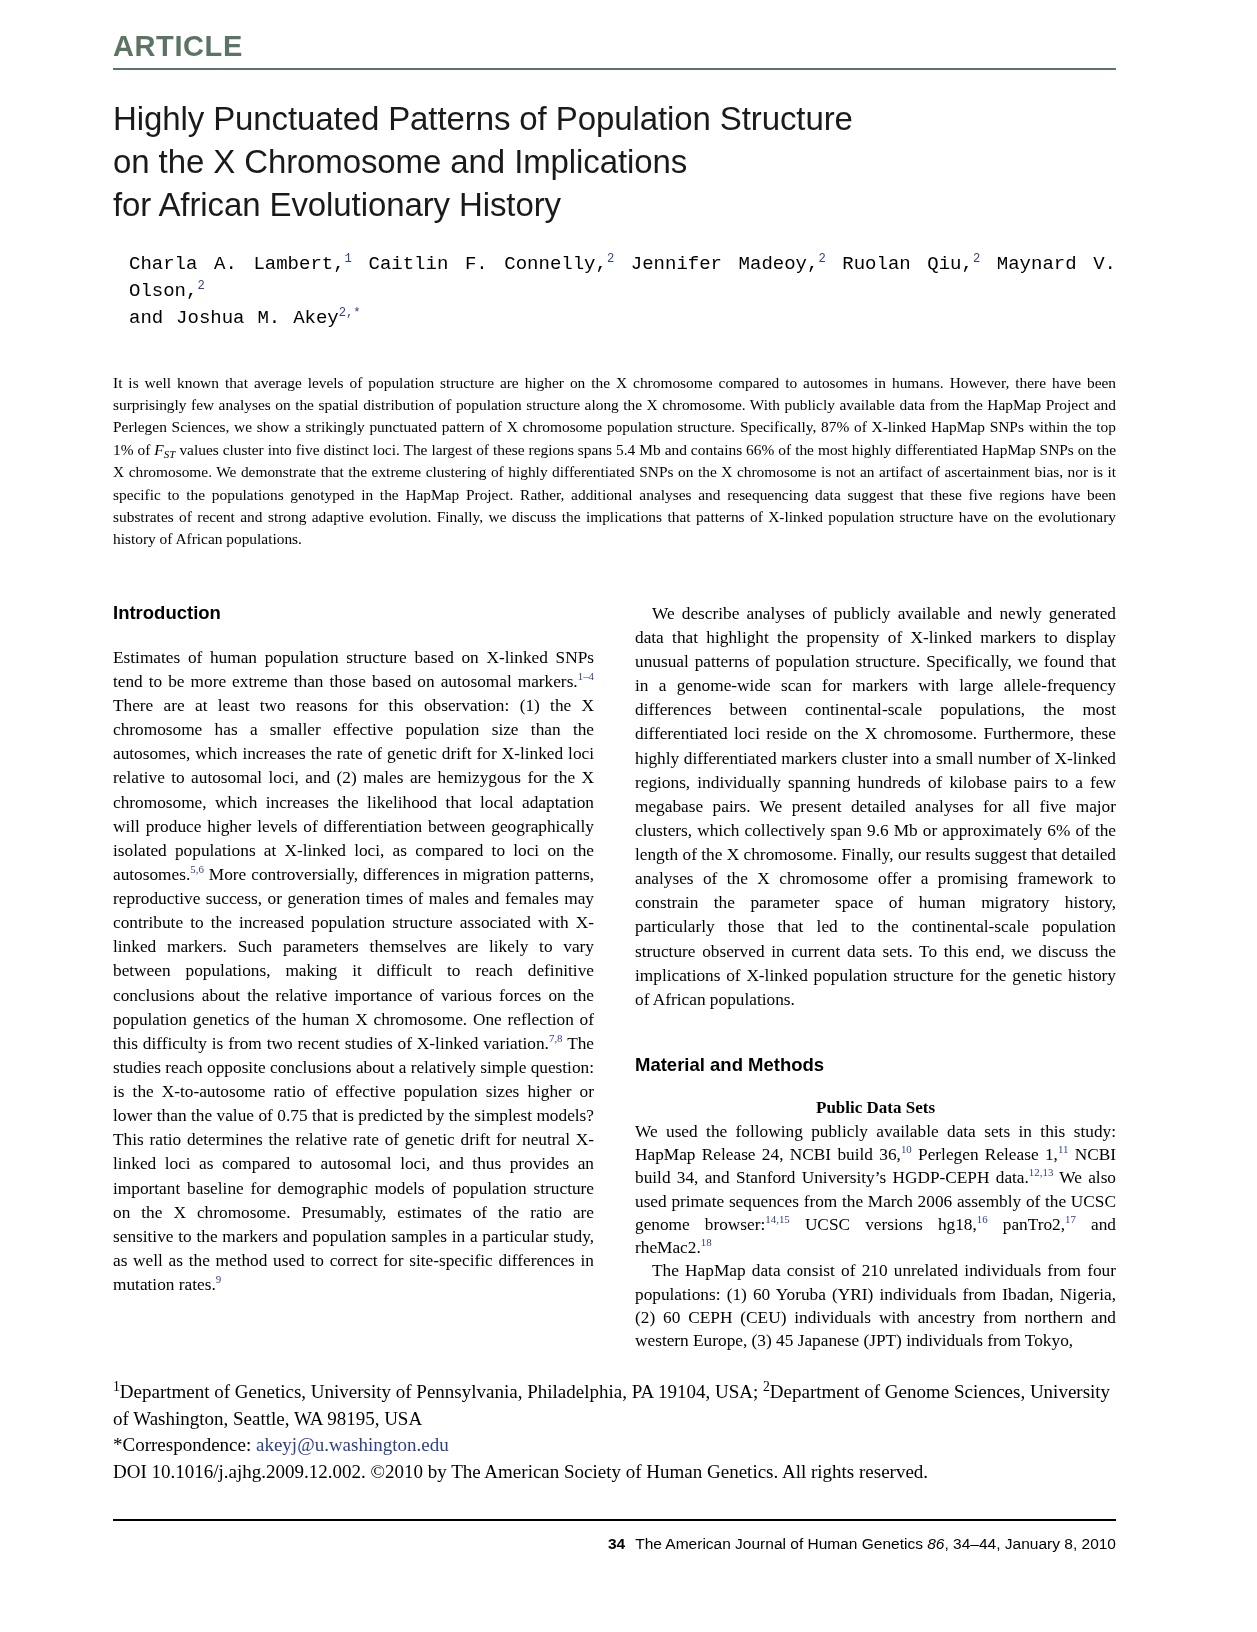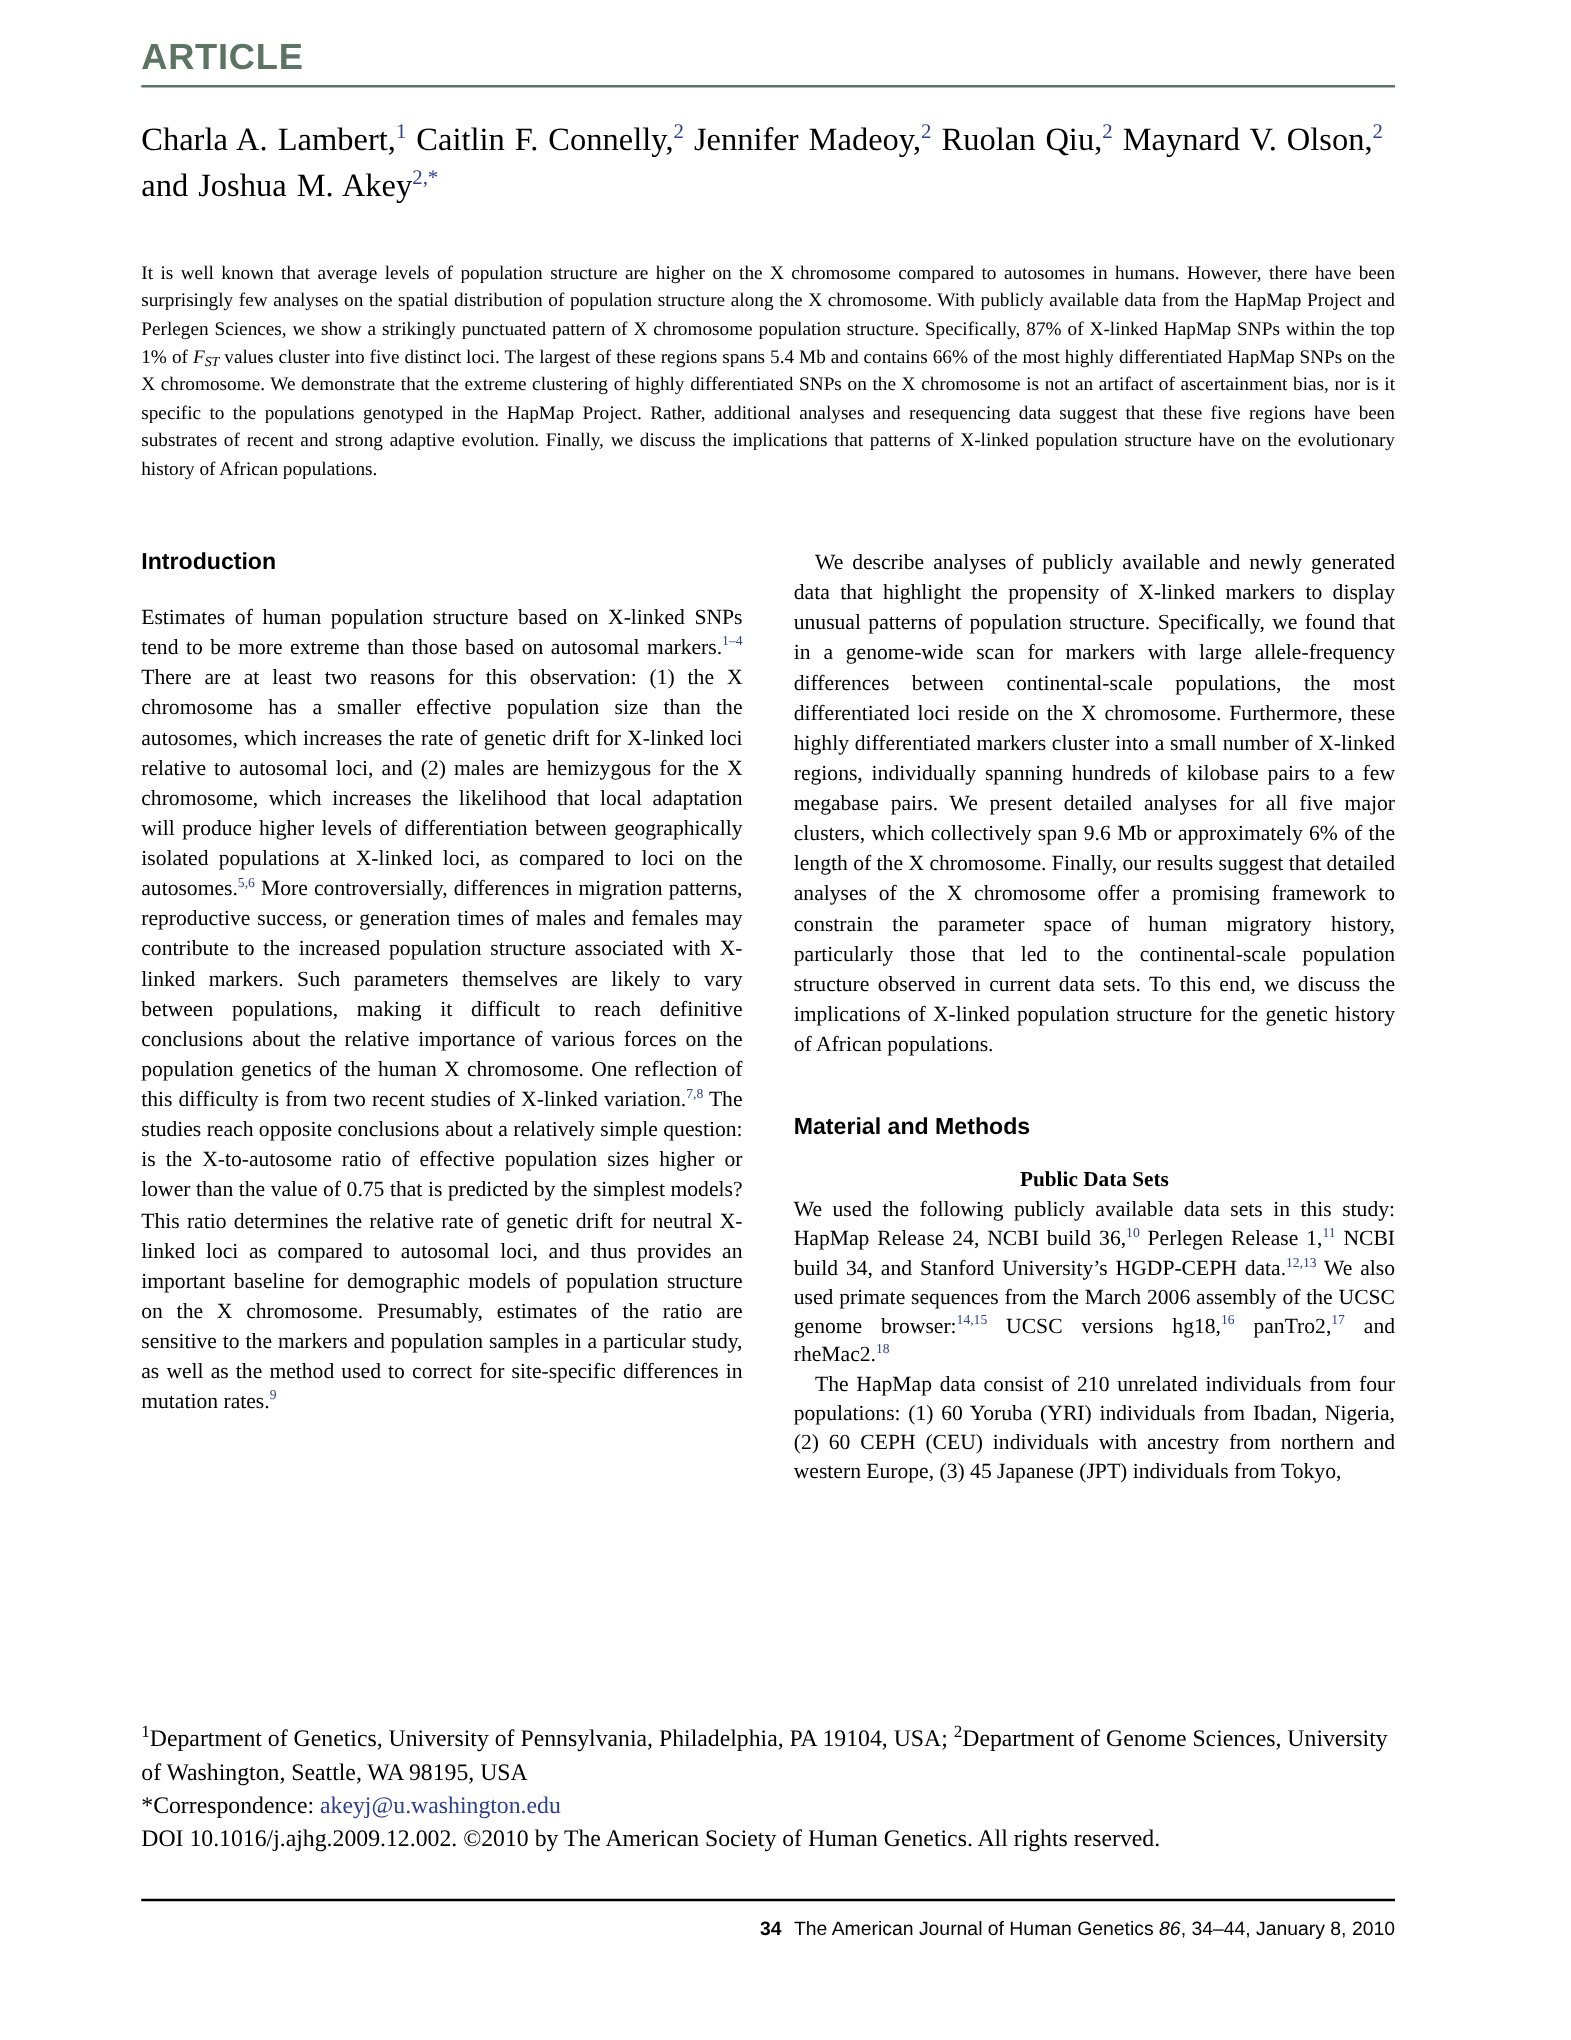--- a/index.html
+++ b/index.html
@@ -47,27 +47,28 @@
     font-weight: normal;
     font-size: 33px;
     line-height: 1.30;
     color: #1a1a1a;
     margin-top: 28px;
     letter-spacing: -0.1px;
   }
 
   
   .authors {
-    font-family: Liberation Serif, serif;
-    font-size: 26px;
+    font-family: Liberation Mono, monospace;
+    font-size: 19px;
     line-height: 1.42;
     margin-top: 24px;
     text-align: justify;
     text-align-last: left;
     word-spacing: 1.5px;
+    margin-left: 16px;
   }
   .authors sup {
     color: #2b3f8c;
     font-size: 0.64em;
     vertical-align: super;
     line-height: 0;
   }
 
   
   .abstract {
@@ -176,20 +177,25 @@
 </head>
 <body>
 
 <div class="page">
 
   <div class="article-banner">
     <div class="article-kicker">ARTICLE</div>
     <div class="banner-rule"></div>
   </div>
 
+  <h1 class="title">
+    <span>Highly Punctuated Patterns of Population Structure</span><br>
+    <span>on the X Chromosome and Implications</span><br>
+    <span>for African Evolutionary History</span>
+  </h1>
 
   <div class="authors"><span>Charla A. Lambert,</span><sup>1</sup><span> Caitlin F. Connelly,</span><sup>2</sup><span> Jennifer Madeoy,</span><sup>2</sup><span> Ruolan Qiu,</span><sup>2</sup><span> Maynard V. Olson,</span><sup>2</sup><br><span>and Joshua M. Akey</span><sup>2,*</sup></div>
 
   <div class="abstract"><span>It is well known that average levels of population structure are higher on the X chromosome compared to autosomes in humans. However, there have been surprisingly few analyses on the spatial distribution of population structure along the X chromosome. With publicly available data from the HapMap Project and Perlegen Sciences, we show a strikingly punctuated pattern of X chromosome population structure. Specifically, 87% of X-linked HapMap SNPs within the top 1% of </span><span class="fst"><span>F</span><sub>ST</sub></span><span> values cluster into five distinct loci. The largest of these regions spans 5.4 Mb and contains 66% of the most highly differentiated HapMap SNPs on the X chromosome. We demonstrate that the extreme clustering of highly differentiated SNPs on the X chromosome is not an artifact of ascertainment bias, nor is it specific to the populations genotyped in the HapMap Project. Rather, additional analyses and resequencing data suggest that these five regions have been substrates of recent and strong adaptive evolution. Finally, we discuss the implications that patterns of X-linked population structure have on the evolutionary history of African populations.</span></div>
 
   <div class="columns">
 
     <div class="col left">
       <div class="h2">Introduction</div>
       <p class="body-p"><span>Estimates of human population structure based on X-linked SNPs tend to be more extreme than those based on autosomal markers.</span><sup>1–4</sup><span> There are at least two reasons for this observation: (1) the X chromosome has a smaller effective population size than the autosomes, which increases the rate of genetic drift for X-linked loci relative to autosomal loci, and (2) males are hemizygous for the X chromosome, which increases the likelihood that local adaptation will produce higher levels of differentiation between geographically isolated populations at X-linked loci, as compared to loci on the autosomes.</span><sup>5,6</sup><span> More controversially, differences in migration patterns, reproductive success, or generation times of males and females may contribute to the increased population structure associated with X-linked markers. Such parameters themselves are likely to vary between populations, making it difficult to reach definitive conclusions about the relative importance of various forces on the population genetics of the human X chromosome. One reflection of this difficulty is from two recent studies of X-linked variation.</span><sup>7,8</sup><span> The studies reach opposite conclusions about a relatively simple question: is the X-to-autosome ratio of effective population sizes higher or lower than the value of 0.75 that is predicted by the simplest models? This ratio determines the relative rate of genetic drift for neutral X-linked loci as compared to autosomal loci, and thus provides an important baseline for demographic models of population structure on the X chromosome. Presumably, estimates of the ratio are sensitive to the markers and population samples in a particular study, as well as the method used to correct for site-specific differences in mutation rates.</span><sup>9</sup></p>

